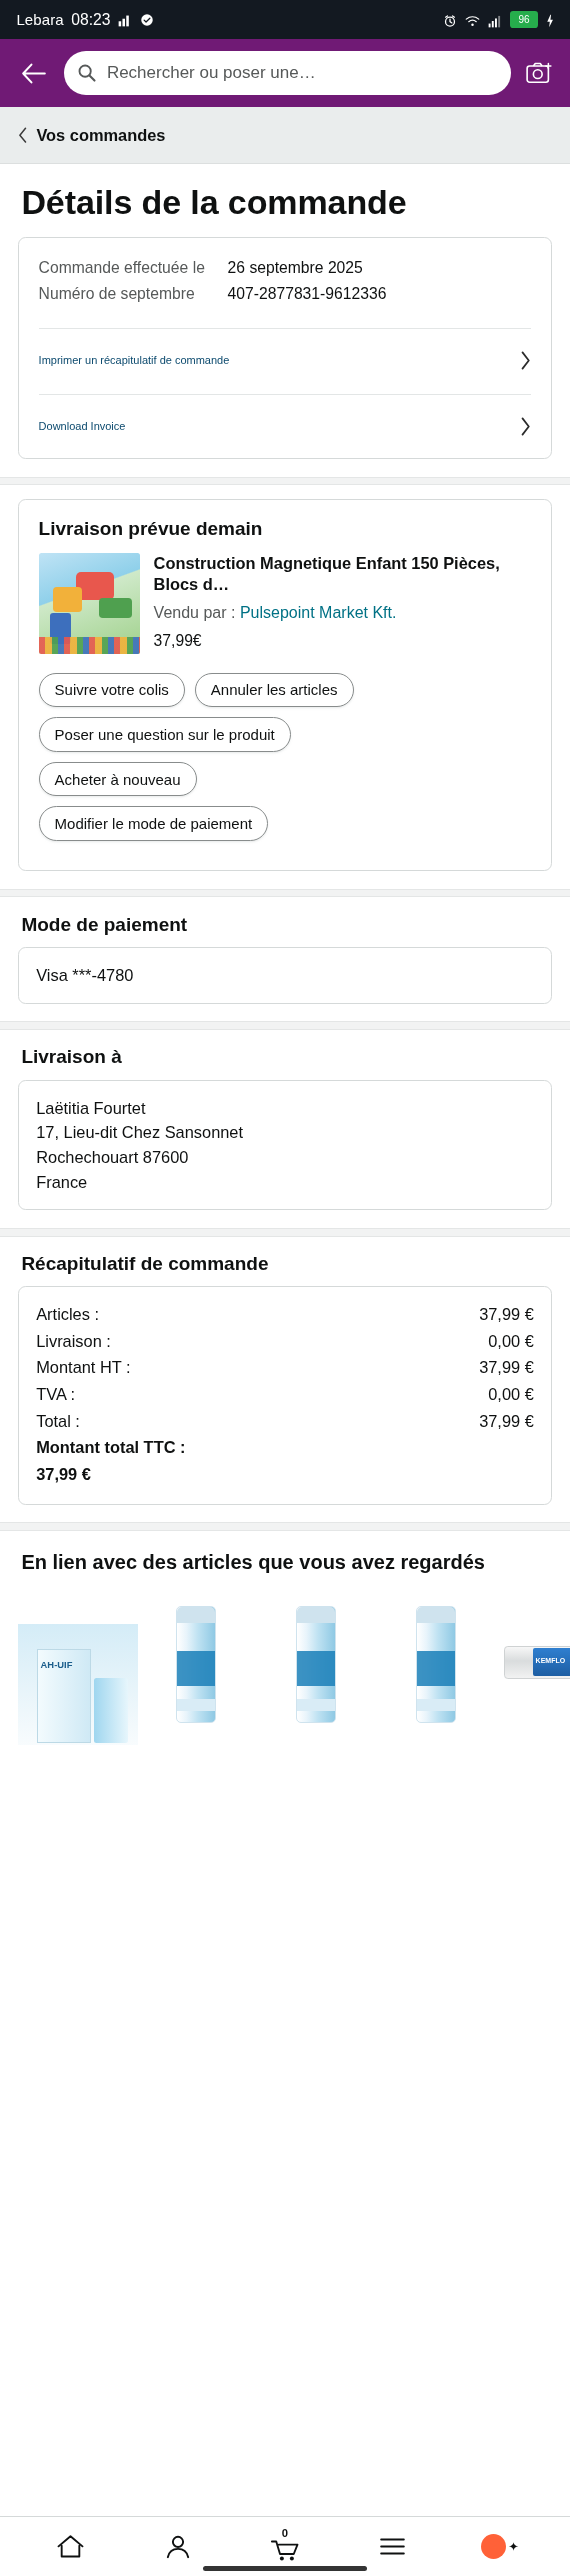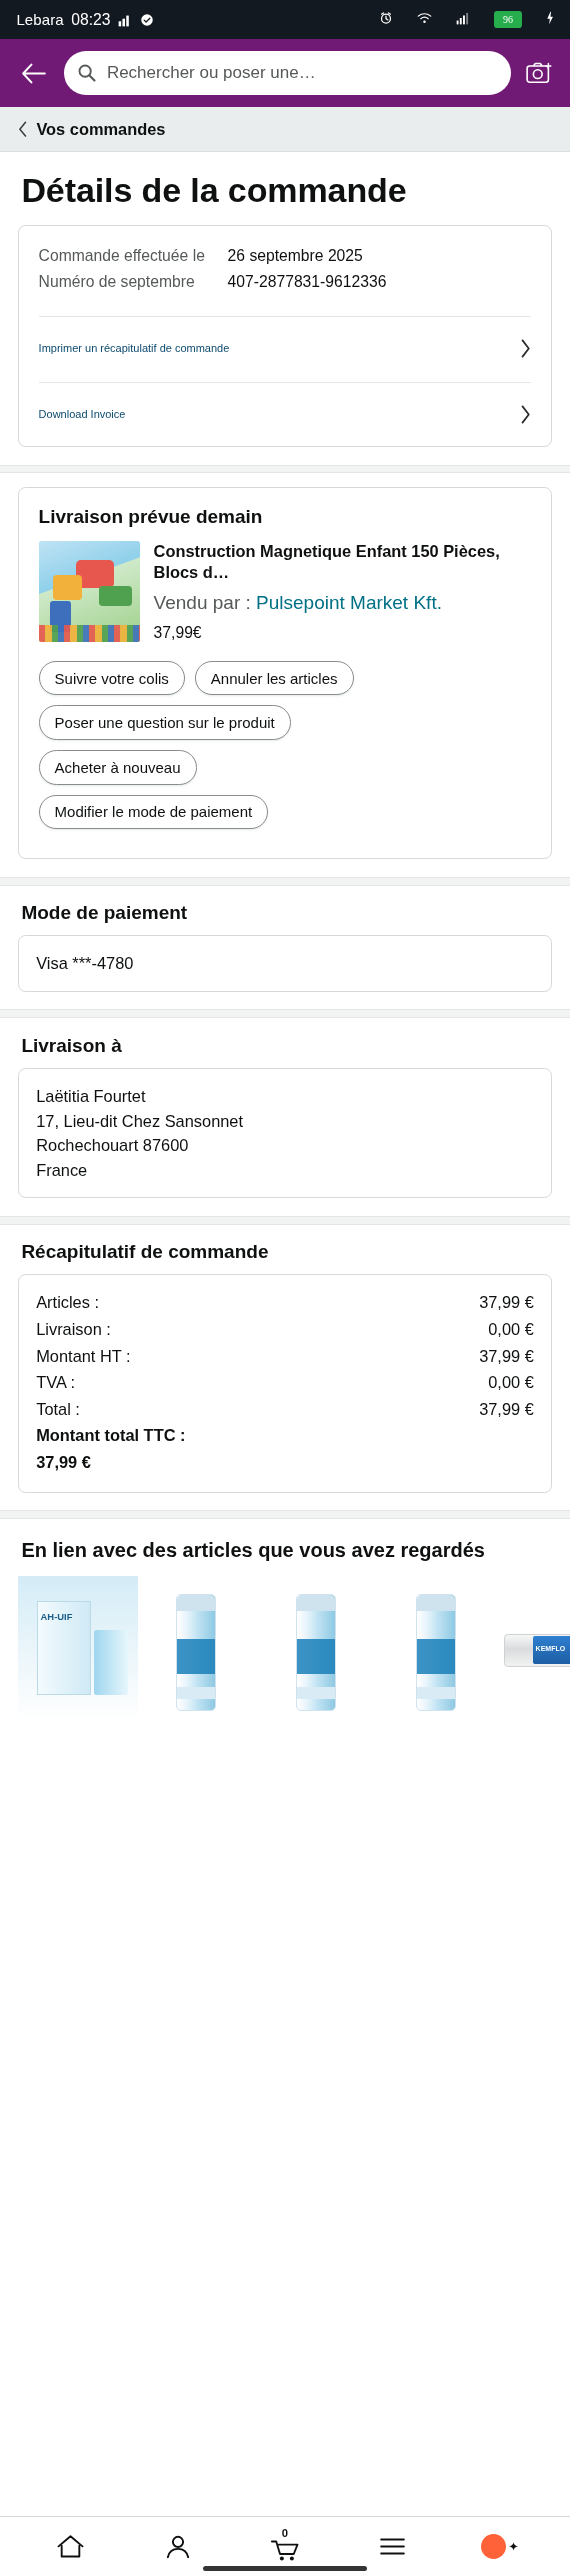--- a/index.html
+++ b/index.html
@@ -19,21 +19,21 @@
     height: 39px;
     background: #131921;
     color: #ffffff;
     display: flex;
     align-items: center;
     justify-content: space-between;
     padding: 0 16.4px;
     font-size: 15.7px;
   }
   .statusbar-left { display: flex; align-items: center; gap: 7.6px; }
-  .statusbar-right { display: flex; align-items: flex-start; gap: 24px; font-family: Liberation Serif, serif; }
+  .statusbar-right { display: flex; align-items: flex-end; gap: 8px; }
   .sb-carrier { font-size: 15px; letter-spacing: 0.1px; }
   .sb-clock { font-size: 15.7px; }
   .sb-icon { display: inline-flex; align-items: center; }
   .battery {
     display: inline-flex;
     align-items: center;
     justify-content: center;
     background: #26ad4c;
     color: #ffffff;
     font-size: 10px;
@@ -80,21 +80,21 @@
   }
   .camera-btn {
     flex: 0 0 auto;
     width: 34px; height: 34px;
     display: flex; align-items: center; justify-content: center;
     color: #ffffff;
   }
 
   
   .breadcrumb {
-    height: 45px;
+    height: 57px;
     background: #eaeded;
     display: flex;
     align-items: center;
     padding: 0 17.6px;
     gap: 8.8px;
     border-bottom: 0.6px solid #dcdfdf;
   }
   .breadcrumb .chev { color: #4a4a4a; display: flex; }
   .breadcrumb-label {
     font-size: 16.4px;
@@ -204,21 +204,21 @@
   }
   .ship-info { flex: 1 1 auto; min-width: 0; }
   .prod-title {
     font-size: 16.4px;
     font-weight: bold;
     line-height: 1.3;
     max-height: 44px;
     overflow: hidden;
   }
   .sold-by {
-    font-size: 19px;
+    font-size: 16px;
     color: #565959;
     margin-top: 6.3px;
     line-height: 1.34;
   }
   .sold-by .seller { color: #007185; }
   .price {
     font-size: 15.7px;
     margin-top: 8.8px;
     color: #0f1111;
   }
@@ -281,21 +281,21 @@
     height: 157px;
   }
   .reco-item {
     flex: 0 0 auto;
     width: 120px;
     height: 145px;
     background: #ffffff;
     position: relative;
     overflow: hidden;
   }
-  .reco-1 { background: linear-gradient(180deg,#d4ecf7 0%, #eef7fb 60%, #ffffff 100%); }
+  .reco-1 { background: linear-gradient(180deg,#d4ecf7 0%, #eef7fb 60%, #ffffff 100%); margin-top: 36px; }
   .reco-1 .box {
     position:absolute; left: 19px; top: 25px; width: 54px; height: 94px;
     background: linear-gradient(90deg,#f3fbfe 0%, #cfe9f5 100%);
     border: 0.6px solid #bcd9e6;
   }
   .reco-1 .lbl { position:absolute; left:23px; top:35px; font-size:9.4px; color:#1b5e8c; font-weight:bold; }
   .reco-1 .cart {
     position:absolute; left:76px; top:54px; width:34px; height:65px;
     background: linear-gradient(90deg,#9fd6ef,#e7f6fc); border-radius: 2.5px;
   }

